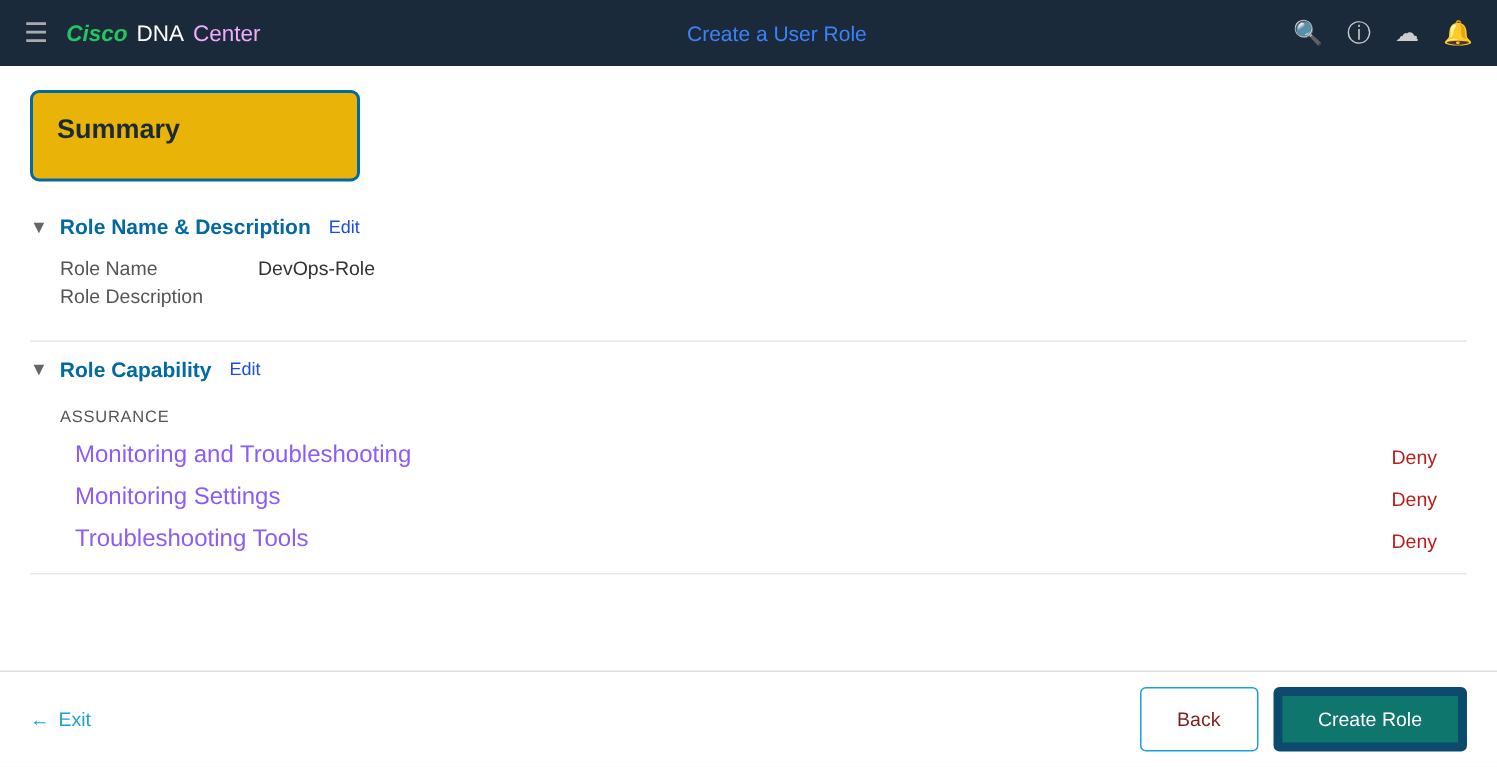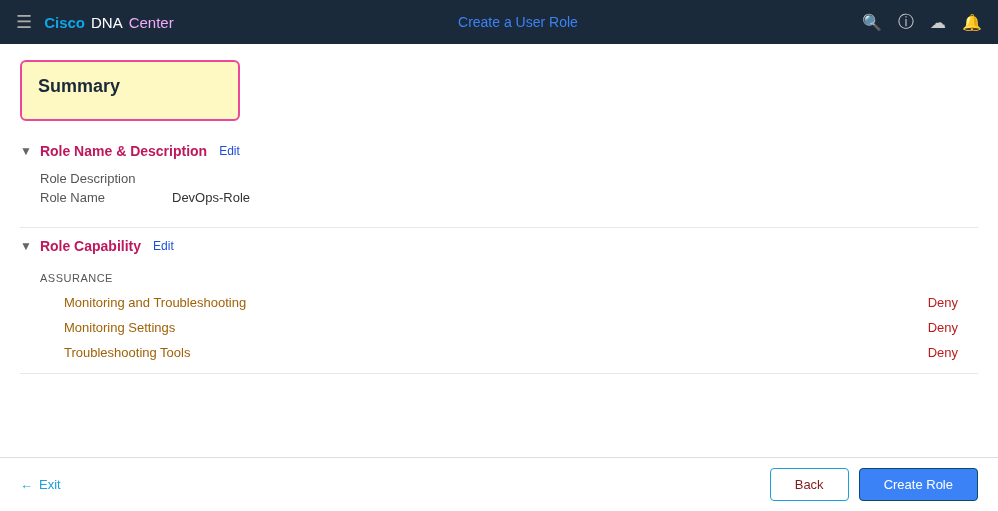--- a/index.html
+++ b/index.html
@@ -12,57 +12,57 @@
       height: 44px;
       display: flex;
       align-items: center;
       justify-content: space-between;
       padding: 0 16px;
       flex-shrink: 0;
     }
     .header-left { display: flex; align-items: center; gap: 12px; }
     .header-menu-icon { color: #aaa; font-size: 18px; cursor: pointer; }
     .header-brand { display: flex; align-items: center; gap: 6px; }
-    .header-brand-cisco { color: #0ea5e9; font-weight: bold; font-size: 15px; }
+    .header-brand-cisco { color: #22c55e; font-weight: bold; font-size: 15px; font-style: italic; }
     .header-brand-dna { color: white; font-weight: normal; font-size: 15px; }
     .header-brand-center { color: #f0abfc; font-size: 15px; }
     .header-title { color: #3b82f6; font-size: 14px; }
     .header-icons { display: flex; align-items: center; gap: 16px; color: #ccc; font-size: 16px; }
     .header-icon { cursor: pointer; }
 
     
     .main { flex: 1; overflow: hidden; background: white; display: flex; flex-direction: column; }
 
     
     .summary-card {
       margin: 16px 20px 12px 20px;
-      border: 2px solid #ec4899;
+      border: 2px solid #0369a1;
       border-radius: 6px;
       padding: 14px 16px;
-      background: #fef9c3;
+      background: #eab308;
       max-width: 220px;
     }
     .summary-title { font-size: 18px; font-weight: bold; color: #1b2a3b; margin-bottom: 8px; }
     .summary-desc { font-size: 12px; color: #555; line-height: 1.5; }
     .summary-desc strong { color: #333; font-weight: bold; }
 
     
     .content { flex: 1; overflow-y: auto; padding: 0 20px; }
 
     
     .section { border-bottom: 1px solid #e8e8e8; padding-bottom: 8px; margin-bottom: 0; }
     .section-header {
       display: flex;
       align-items: center;
       gap: 8px;
       padding: 10px 0 8px 0;
       cursor: pointer;
     }
     .section-toggle { color: #666; font-size: 12px; }
-    .section-title { font-size: 14px; font-weight: 600; color: #be185d; }
+    .section-title { font-size: 14px; font-weight: 600; color: #0369a1; }
     .section-edit { color: #1d4ed8; font-size: 12px; cursor: pointer; margin-left: 4px; text-decoration: none; }
 
     
     .role-info { padding: 4px 20px 10px 20px; }
     .role-row { display: flex; gap: 12px; margin-bottom: 4px; }
     .role-label { font-size: 13px; color: #555; width: 120px; }
     .role-value { font-size: 13px; color: #333; }
 
     
     .capability-group-title {
@@ -72,21 +72,21 @@
       text-transform: uppercase;
       letter-spacing: 0.5px;
       padding: 10px 20px 6px 20px;
     }
     .capability-row {
       display: flex;
       align-items: center;
       justify-content: space-between;
       padding: 5px 20px 5px 30px;
     }
-    .capability-name { font-size: 13px; color: #a16207; margin-left: 14px; }
+    .capability-name { font-size: 16px; color: #8b5cf6; }
     .capability-value { font-size: 13px; color: #b91c1c; }
 
     
     .footer {
       background: white;
       border-top: 1px solid #ddd;
       padding: 10px 20px;
       display: flex;
       align-items: center;
       justify-content: space-between;
@@ -97,22 +97,22 @@
     .btn-back {
       background: white;
       border: 1px solid #1ba0d7;
       color: #7f1d1d;
       padding: 8px 24px;
       border-radius: 4px;
       font-size: 13px;
       cursor: pointer;
     }
     .btn-create {
-      background: #3b82f6;
-      border: 1px solid #0c4a6e;
+      background: #0f766e;
+      border: 6px solid #0c4a6e;
       color: white;
       padding: 8px 24px;
       border-radius: 4px;
       font-size: 13px;
       cursor: pointer;
     }
 
     
     .content::-webkit-scrollbar { width: 6px; }
     .content::-webkit-scrollbar-track { background: #f1f1f1; }
@@ -148,26 +148,26 @@
   <div class="content">
 
     <div class="section">
       <div class="section-header">
         <span class="section-toggle">▼</span>
         <span class="section-title">Role Name &amp; Description</span>
         <a class="section-edit">Edit</a>
       </div>
       <div class="role-info">
         <div class="role-row">
+          <span class="role-label">Role Name</span>
+          <span class="role-value">DevOps-Role</span>
+        </div>
+        <div class="role-row">
           <span class="role-label">Role Description</span>
           <span class="role-value"></span>
-        </div>
-        <div class="role-row">
-          <span class="role-label">Role Name</span>
-          <span class="role-value">DevOps-Role</span>
         </div>
       </div>
     </div>
 
     <div class="section">
       <div class="section-header">
         <span class="section-toggle">▼</span>
         <span class="section-title">Role Capability</span>
         <a class="section-edit">Edit</a>
       </div>

